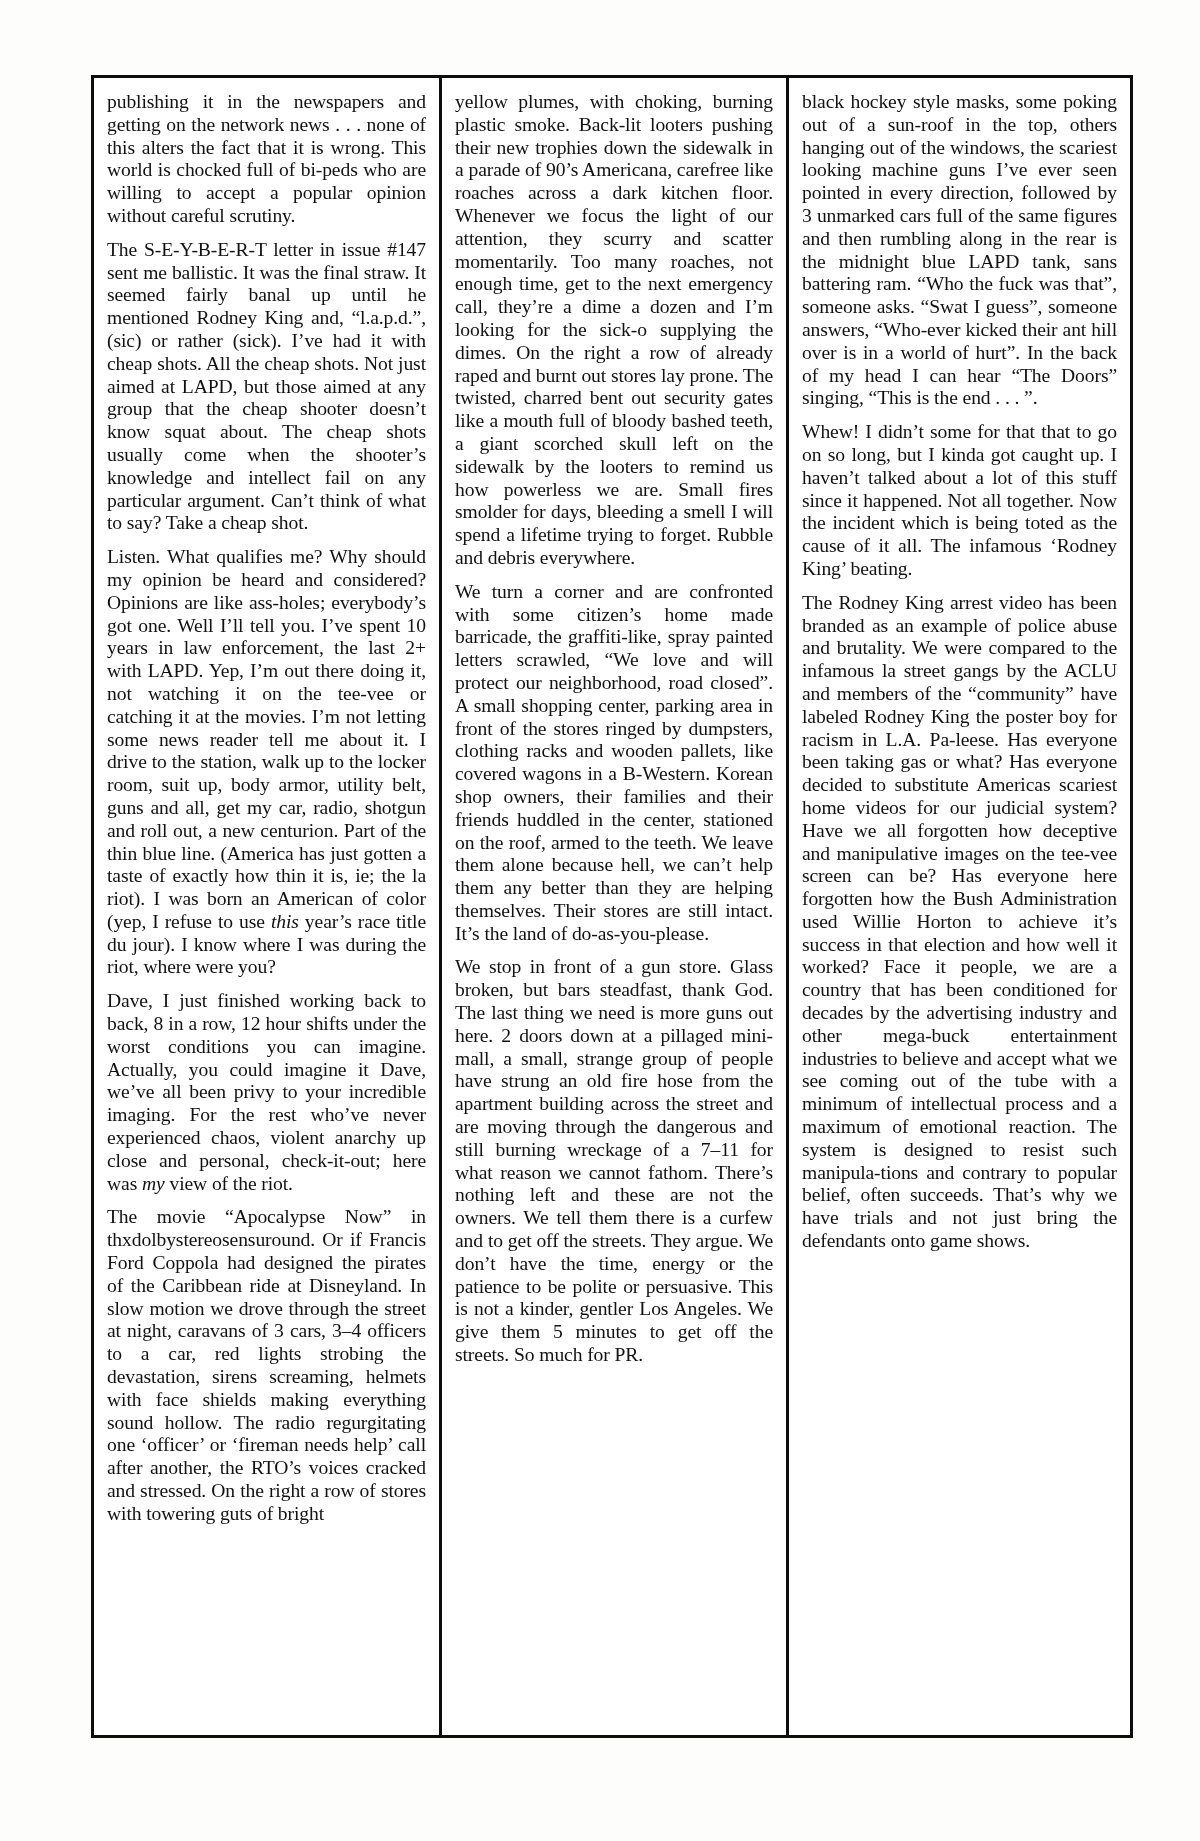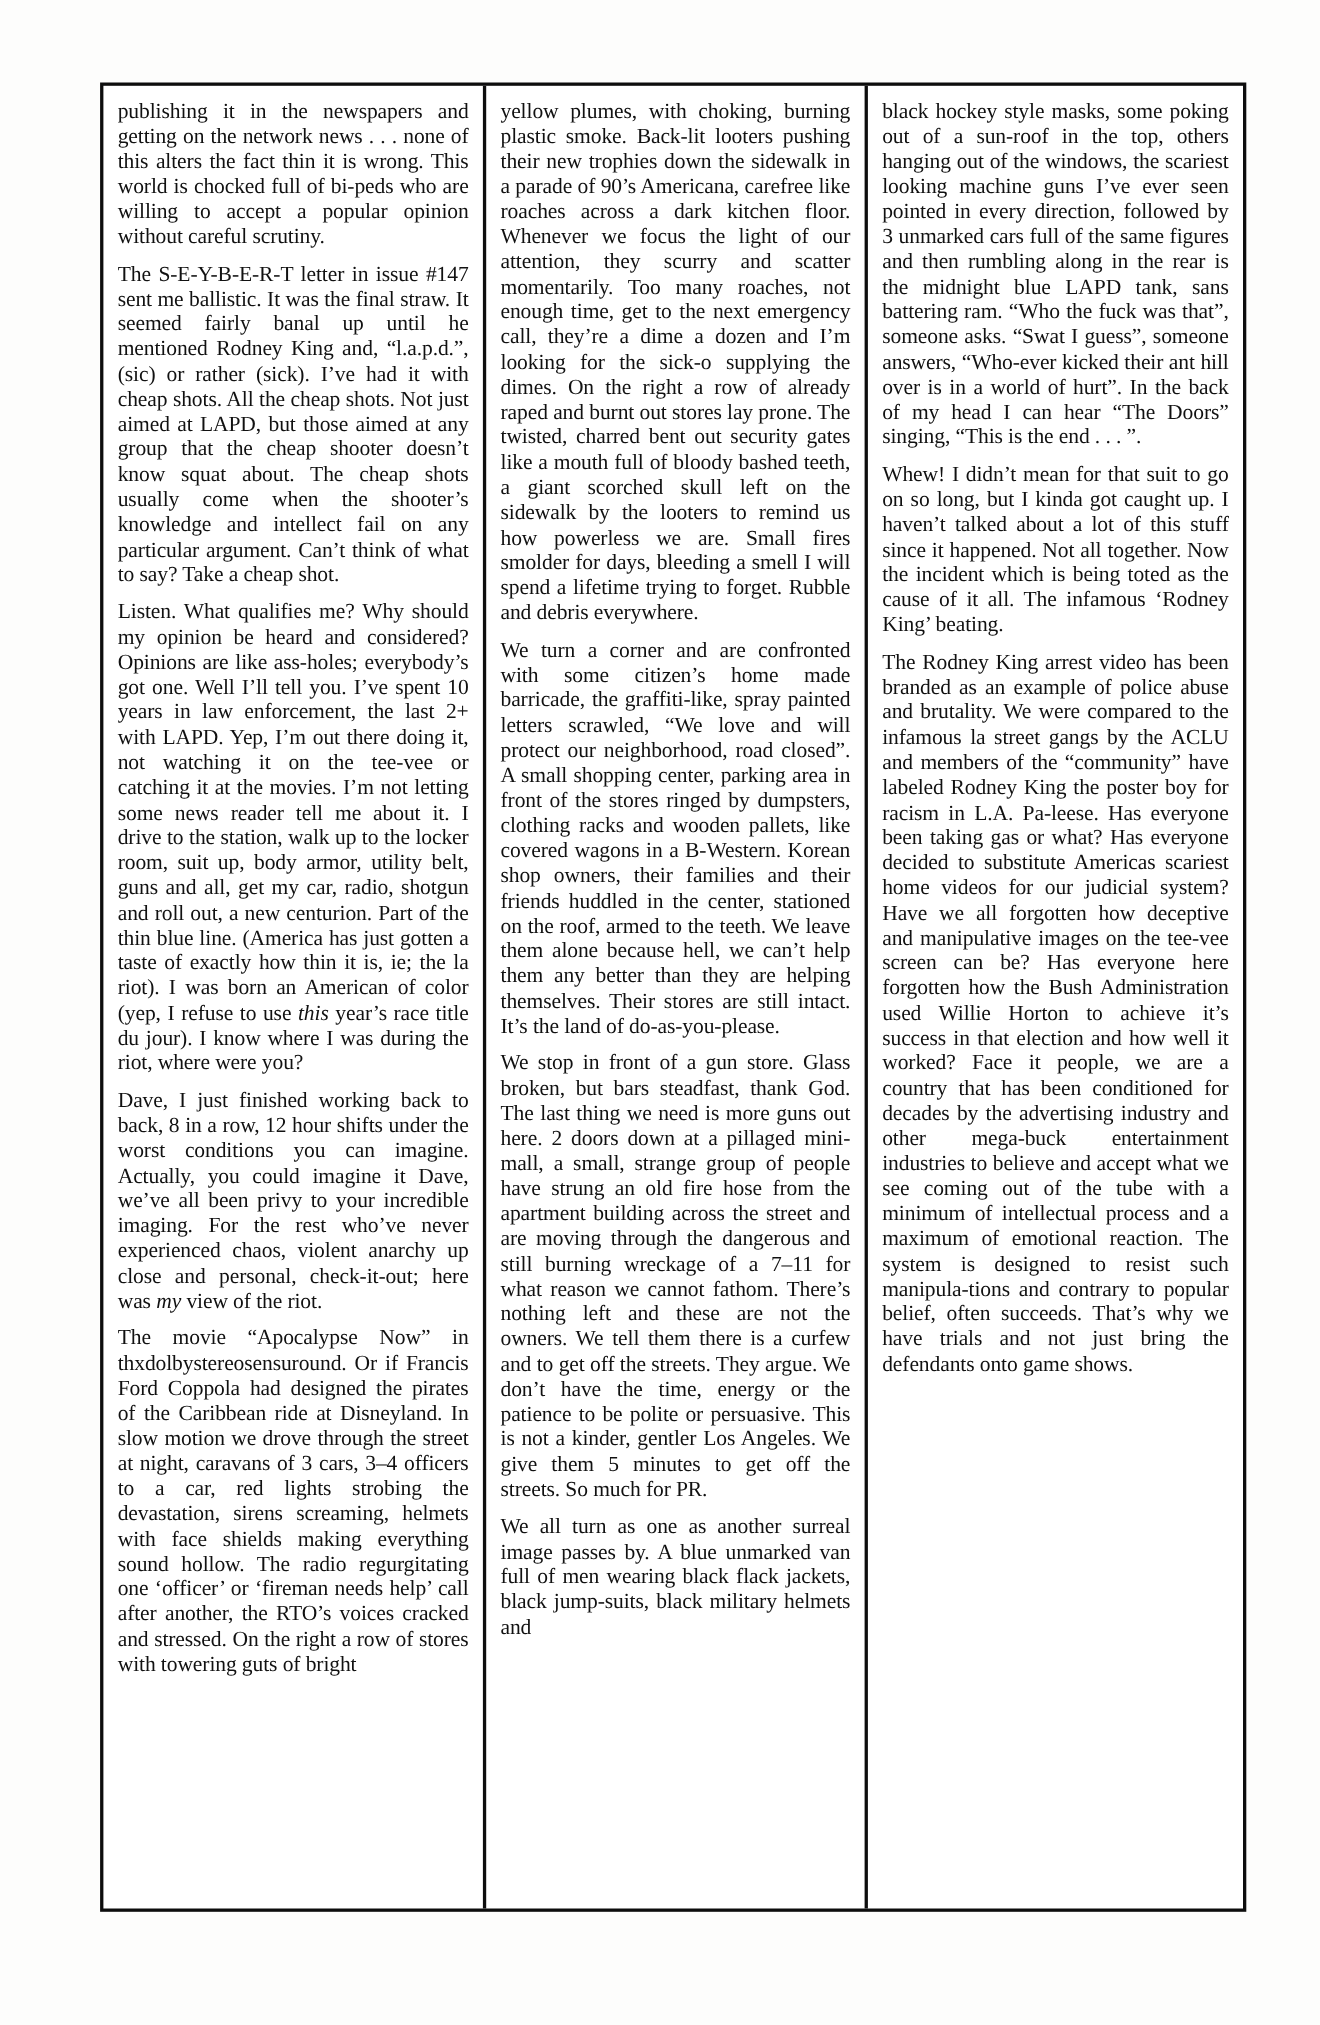--- a/index.html
+++ b/index.html
@@ -53,34 +53,33 @@
     }
     .em { font-style: italic; }
   </style>
 </head>
 <body>
 
 <div class="page">
   <div class="frame">
 
     <div class="column c1">
-      <p class="para">publishing it in the newspapers and getting on the network news . . . none of this alters the fact thin it is wrong. This world is chocked full of bi-peds who are willing to accept a popular opinion without careful scrutiny.</p>
+      <p class="para">publishing it in the newspapers and getting on the network news . . . none of this alters the fact that it is wrong. This world is chocked full of bi-peds who are willing to accept a popular opinion without careful scrutiny.</p>
       <p class="para">The S-E-Y-B-E-R-T letter in issue #147 sent me ballistic. It was the final straw. It seemed fairly banal up until he mentioned Rodney King and, “l.a.p.d.”, (sic) or rather (sick). I’ve had it with cheap shots. All the cheap shots. Not just aimed at LAPD, but those aimed at any group that the cheap shooter doesn’t know squat about. The cheap shots usually come when the shooter’s knowledge and intellect fail on any particular argument. Can’t think of what to say? Take a cheap shot.</p>
       <p class="para"><span>Listen. What qualifies me? Why should my opinion be heard and considered? Opinions are like ass-holes; everybody’s got one. Well I’ll tell you. I’ve spent 10 years in law enforcement, the last 2+ with LAPD. Yep, I’m out there doing it, not watching it on the tee-vee or catching it at the movies. I’m not letting some news reader tell me about it. I drive to the station, walk up to the locker room, suit up, body armor, utility belt, guns and all, get my car, radio, shotgun and roll out, a new centurion. Part of the thin blue line. (America has just gotten a taste of exactly how thin it is, ie; the la riot). I was born an American of color (yep, I refuse to use </span><span class="em">this</span><span> year’s race title du jour). I know where I was during the riot, where were you?</span></p>
       <p class="para"><span>Dave, I just finished working back to back, 8 in a row, 12 hour shifts under the worst conditions you can imagine. Actually, you could imagine it Dave, we’ve all been privy to your incredible imaging. For the rest who’ve never experienced chaos, violent anarchy up close and personal, check-it-out; here was </span><span class="em">my</span><span> view of the riot.</span></p>
       <p class="para">The movie “Apocalypse Now” in thxdolbystereosensuround. Or if Francis Ford Coppola had designed the pirates of the Caribbean ride at Disneyland. In slow motion we drove through the street at night, caravans of 3 cars, 3–4 officers to a car, red lights strobing the devastation, sirens screaming, helmets with face shields making everything sound hollow. The radio regurgitating one ‘officer’ or ‘fireman needs help’ call after another, the RTO’s voices cracked and stressed. On the right a row of stores with towering guts of bright</p>
     </div>
 
     <div class="column c2">
       <p class="para">yellow plumes, with choking, burning plastic smoke. Back-lit looters pushing their new trophies down the sidewalk in a parade of 90’s Americana, carefree like roaches across a dark kitchen floor. Whenever we focus the light of our attention, they scurry and scatter momentarily. Too many roaches, not enough time, get to the next emergency call, they’re a dime a dozen and I’m looking for the sick-o supplying the dimes. On the right a row of already raped and burnt out stores lay prone. The twisted, charred bent out security gates like a mouth full of bloody bashed teeth, a giant scorched skull left on the sidewalk by the looters to remind us how powerless we are. Small fires smolder for days, bleeding a smell I will spend a lifetime trying to forget. Rubble and debris everywhere.</p>
       <p class="para">We turn a corner and are confronted with some citizen’s home made barricade, the graffiti-like, spray painted letters scrawled, “We love and will protect our neighborhood, road closed”. A small shopping center, parking area in front of the stores ringed by dumpsters, clothing racks and wooden pallets, like covered wagons in a B-Western. Korean shop owners, their families and their friends huddled in the center, stationed on the roof, armed to the teeth. We leave them alone because hell, we can’t help them any better than they are helping themselves. Their stores are still intact. It’s the land of do-as-you-please.</p>
       <p class="para">We stop in front of a gun store. Glass broken, but bars steadfast, thank God. The last thing we need is more guns out here. 2 doors down at a pillaged mini-mall, a small, strange group of people have strung an old fire hose from the apartment building across the street and are moving through the dangerous and still burning wreckage of a 7–11 for what reason we cannot fathom. There’s nothing left and these are not the owners. We tell them there is a curfew and to get off the streets. They argue. We don’t have the time, energy or the patience to be polite or persuasive. This is not a kinder, gentler Los Angeles. We give them 5 minutes to get off the streets. So much for PR.</p>
-      <p class="para">We all turn as one as another surreal image passes by. A blue unmarked van full of men wearing black flack jackets, black jump-suits, black military helmets and</p>
     </div>
 
     <div class="column c3">
       <p class="para">black hockey style masks, some poking out of a sun-roof in the top, others hanging out of the windows, the scariest looking machine guns I’ve ever seen pointed in every direction, followed by 3 unmarked cars full of the same figures and then rumbling along in the rear is the midnight blue LAPD tank, sans battering ram. “Who the fuck was that”, someone asks. “Swat I guess”, someone answers, “Who-ever kicked their ant hill over is in a world of hurt”. In the back of my head I can hear “The Doors” singing, “This is the end . . . ”.</p>
-      <p class="para">Whew! I didn’t mean for that suit to go on so long, but I kinda got caught up. I haven’t talked about a lot of this stuff since it happened. Not all together. Now the incident which is being toted as the cause of it all. The infamous ‘Rodney King’ beating.</p>
+      <p class="para">Whew! I didn’t some for that that to go on so long, but I kinda got caught up. I haven’t talked about a lot of this stuff since it happened. Not all together. Now the incident which is being toted as the cause of it all. The infamous ‘Rodney King’ beating.</p>
       <p class="para">The Rodney King arrest video has been branded as an example of police abuse and brutality. We were compared to the infamous la street gangs by the ACLU and members of the “community” have labeled Rodney King the poster boy for racism in L.A. Pa-leese. Has everyone been taking gas or what? Has everyone decided to substitute Americas scariest home videos for our judicial system? Have we all forgotten how deceptive and manipulative images on the tee-vee screen can be? Has everyone here forgotten how the Bush Administration used Willie Horton to achieve it’s success in that election and how well it worked? Face it people, we are a country that has been conditioned for decades by the advertising industry and other mega-buck entertainment industries to believe and accept what we see coming out of the tube with a minimum of intellectual process and a maximum of emotional reaction. The system is designed to resist such manipula-tions and contrary to popular belief, often succeeds. That’s why we have trials and not just bring the defendants onto game shows.</p>
     </div>
 
   </div>
 </div>
 
 </body></html>

